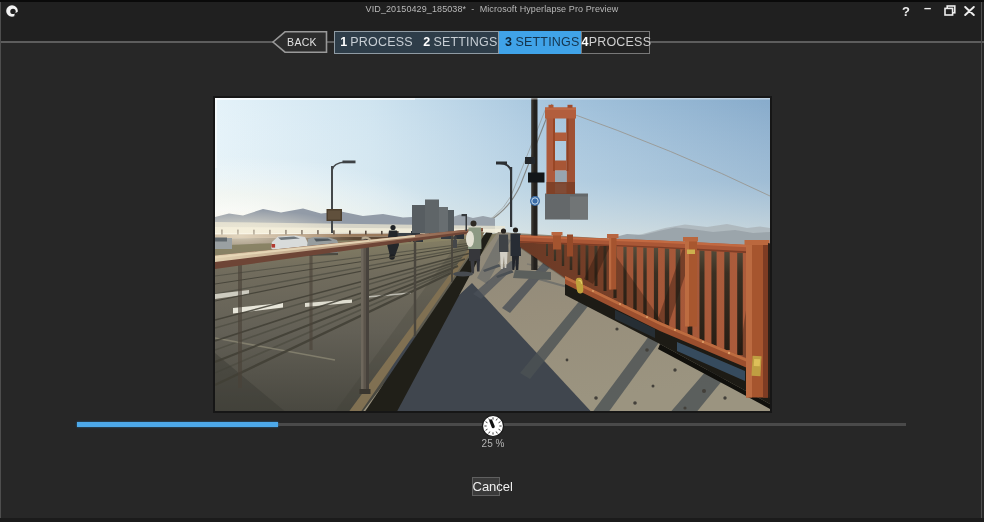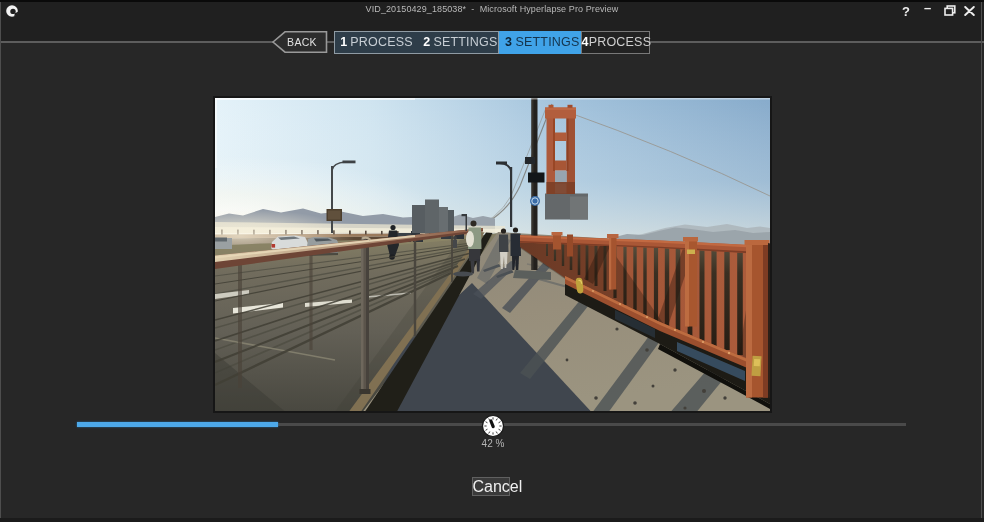--- a/index.html
+++ b/index.html
@@ -26,22 +26,22 @@
   .tabB .num{color:#0d2435;}
   .tabB .lbl{color:#14334c;}
   .tabC .lbl{color:#cfcfcf;}
   .photo{position:absolute;left:215px;top:97.5px;width:555px;height:313.5px;filter:blur(0.55px);outline:2.5px solid #161616;}
   .track{position:absolute;left:77px;top:423px;width:829px;height:3px;background:#4a4a4a;}
   .fill{position:absolute;left:77px;top:422px;width:201px;height:4.5px;background:#4da9ea;
         box-shadow:0 0 2px #2477b4;}
   .clock{position:absolute;left:481px;top:414px;}
   .pct{position:absolute;left:443px;top:438px;width:100px;text-align:center;
        font-size:10px;color:#b5b5b5;}
-  .cancel{position:absolute;left:471.5px;top:476.5px;width:38px;height:19px;
-          background:#3a3a3a;border:1px solid #606060;color:#efefef;font-size:16px;
+  .cancel{position:absolute;left:471.5px;top:476.5px;width:28px;height:19px;
+          background:#3a3a3a;border:1px solid #606060;color:#efefef;font-size:13px;
           text-align:center;line-height:17px;}
 </style>
 </head>
 <body>
 <div class="win">
   <div class="topband"></div>
   <div class="navline"></div>
   <div class="edgeL"></div>
     <div class="edgeR"></div>
     <div class="edgeB"></div>
@@ -451,15 +451,15 @@
         <path d="M16.3,19.45 L15.2,17.55"></path>
       <path d="M12,20.6 L12,18.4"></path>
         <path d="M7.7,19.45 L8.8,17.55"></path>
       <path d="M4.55,16.3 L6.45,15.2"></path>
         <path d="M3.4,12 L5.6,12"></path>
       <path d="M4.55,7.7 L6.45,8.8"></path>
         <path d="M7.7,4.55 L8.8,6.45"></path>
     </g>
     <path d="M12.2,12.6 L9.9,7" stroke="#111111" stroke-width="3.2" stroke-linecap="round"></path>
   </svg>
-  <div class="pct">42 %</div>
+  <div class="pct">25 %</div>
   <div class="cancel">Cancel</div>
 </div>
 
 </body></html>

